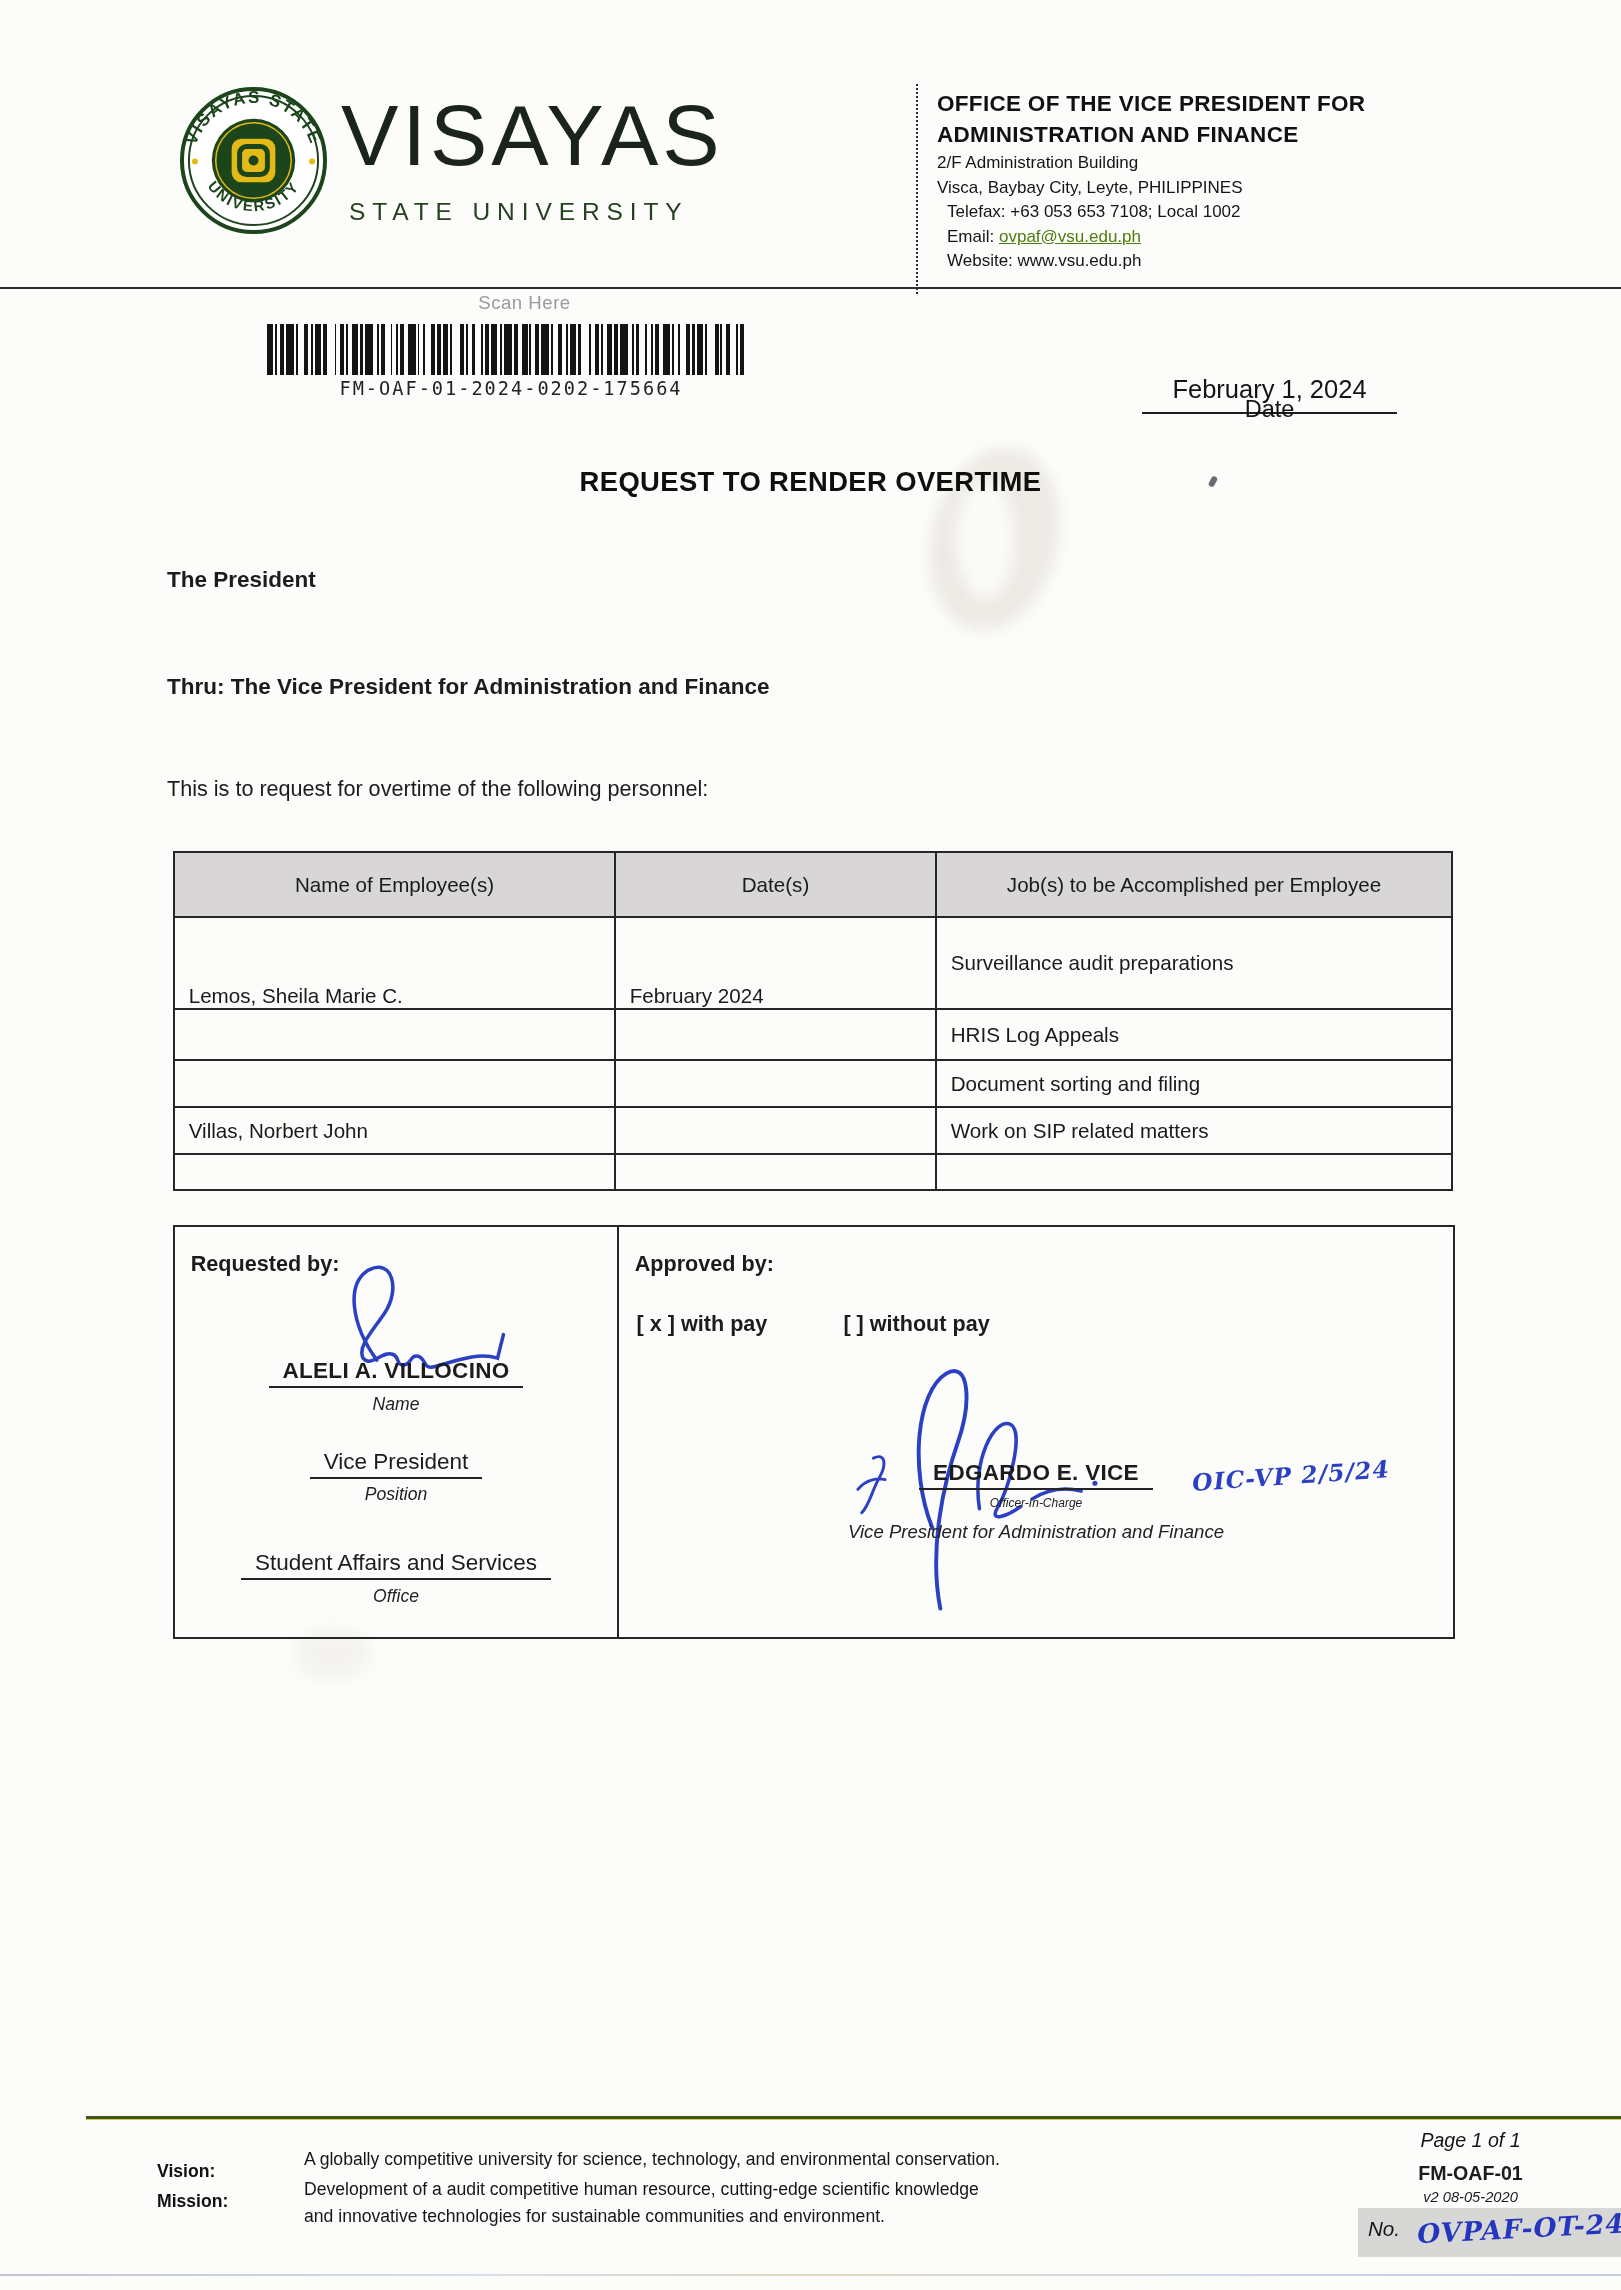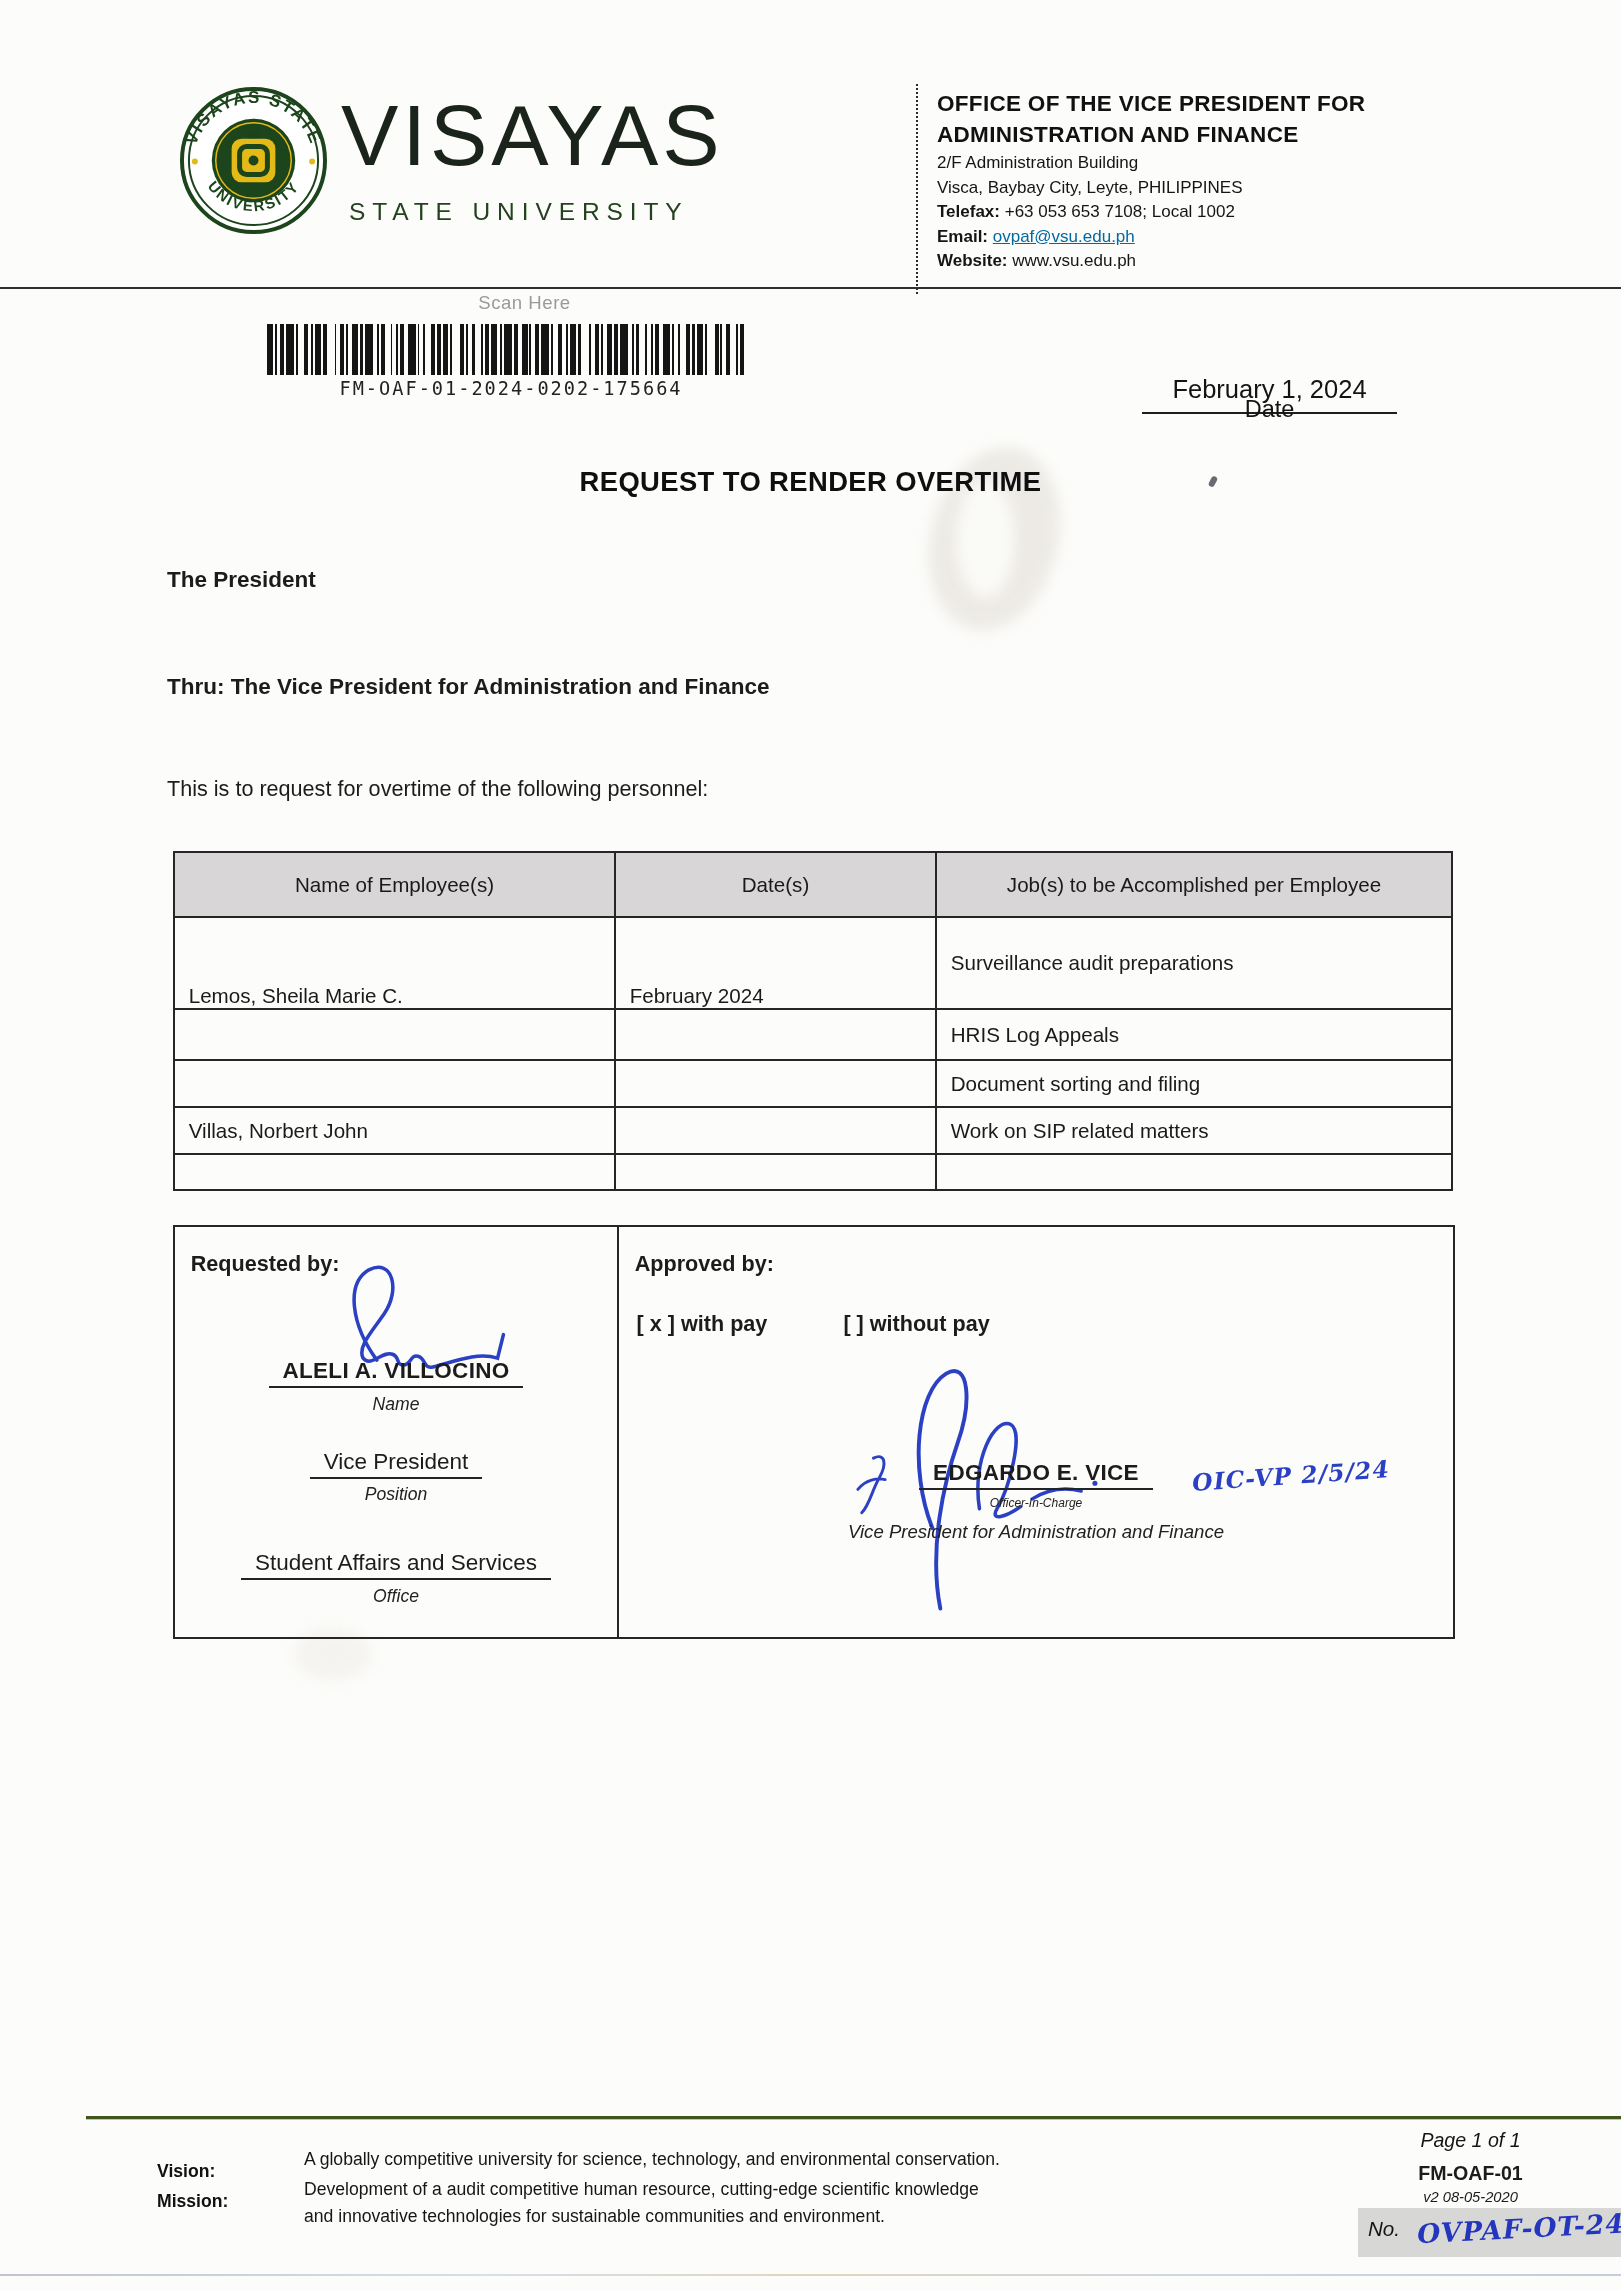--- a/index.html
+++ b/index.html
@@ -18,22 +18,22 @@
     position:absolute;left:349px;top:198px;font-size:24.5px;letter-spacing:6.9px;
     color:#24421f;font-weight:400;
   }
   .header-divider{
     position:absolute;left:916px;top:84px;height:210px;width:0;
     border-left:2.9px dotted #2a2a2a;
   }
   .office-block{position:absolute;left:937px;top:88px;width:529px;}
   .office-title{font-size:22.5px;font-weight:bold;color:#111;line-height:31px;letter-spacing:0.3px;}
   .office-line{font-size:17px;line-height:23.5px;color:#151515;margin-top:1px;}
-  .office-line b{font-weight:bold;}
-  .email-link{color:#0369a1;text-decoration:underline;}
+  .office-line b{font-weight:normal;margin-left:10px;}
+  .email-link{color:#4d7c0f;text-decoration:underline;}
   .top-rule{position:absolute;left:0;top:287px;width:1621px;height:2px;background:#2e2e2e;}
   .scan-here{
     position:absolute;left:446px;top:292px;width:157px;text-align:center;
     font-size:18.6px;color:#9a9a9a;letter-spacing:0.5px;
   }
   .barcode{position:absolute;left:267px;top:324px;width:488px;height:51px;display:flex;align-items:stretch;}
   .barcode .bar{background:#141414;height:100%;}
   .barcode-text{
     position:absolute;left:267px;top:378px;width:488px;text-align:center;
     font-family:"DejaVu Sans Mono",monospace;font-size:18.6px;letter-spacing:2px;color:#222;

